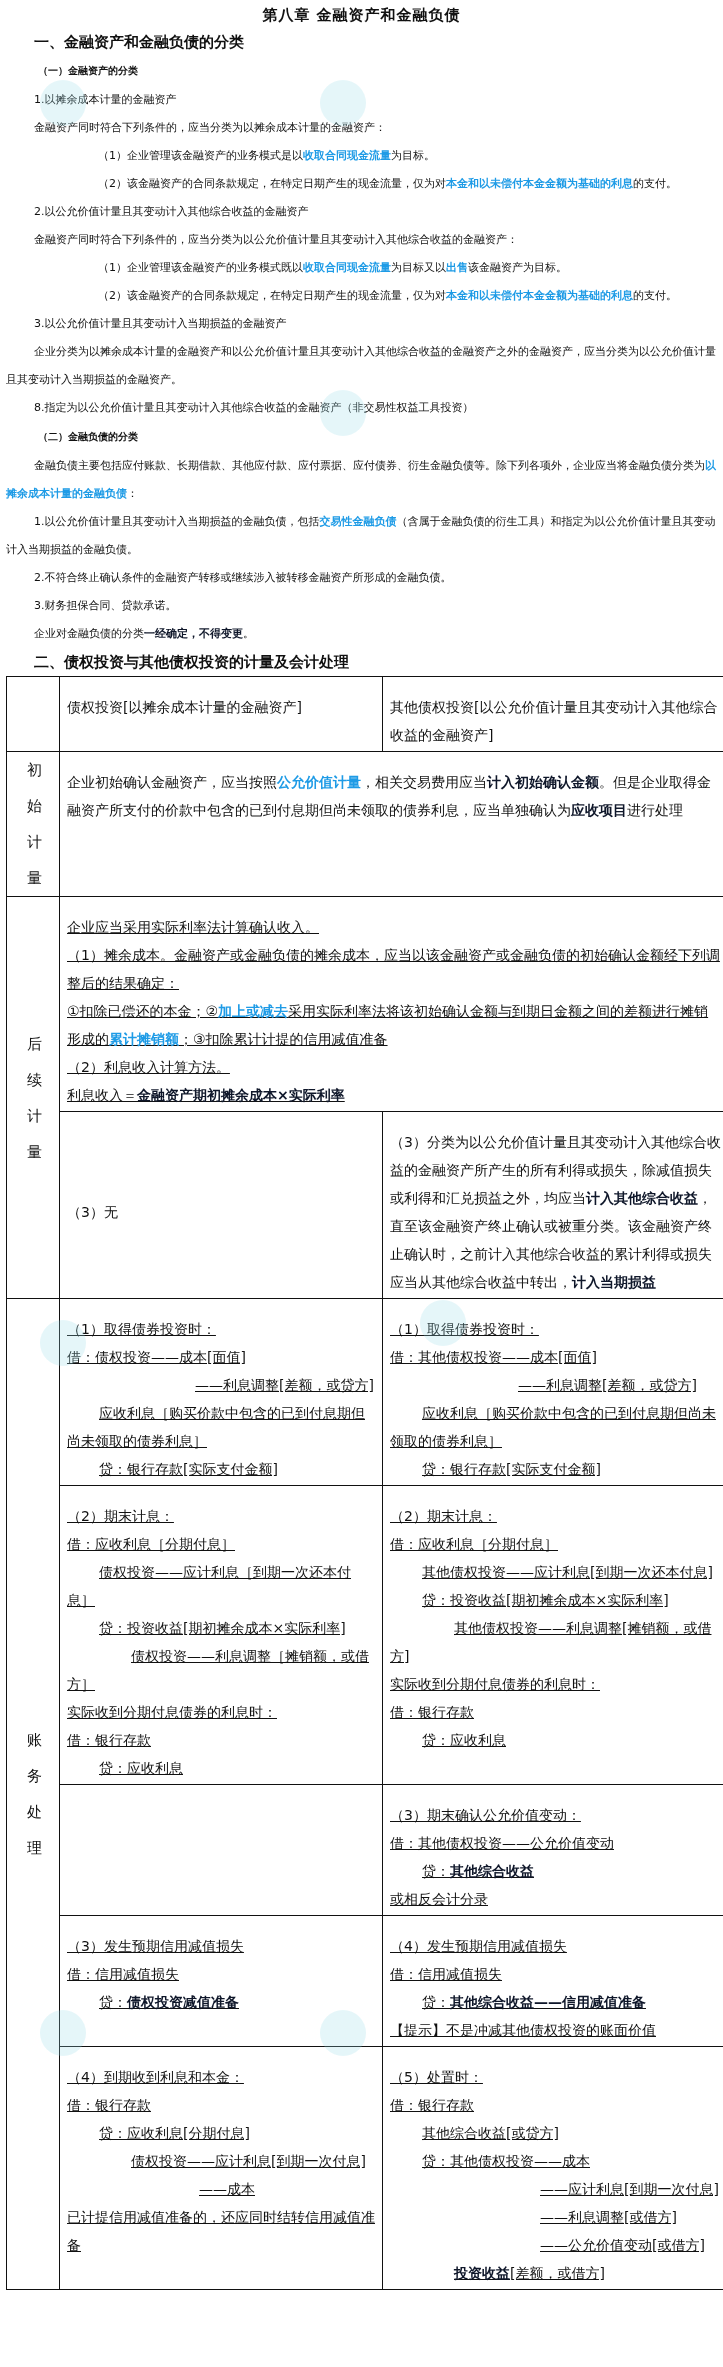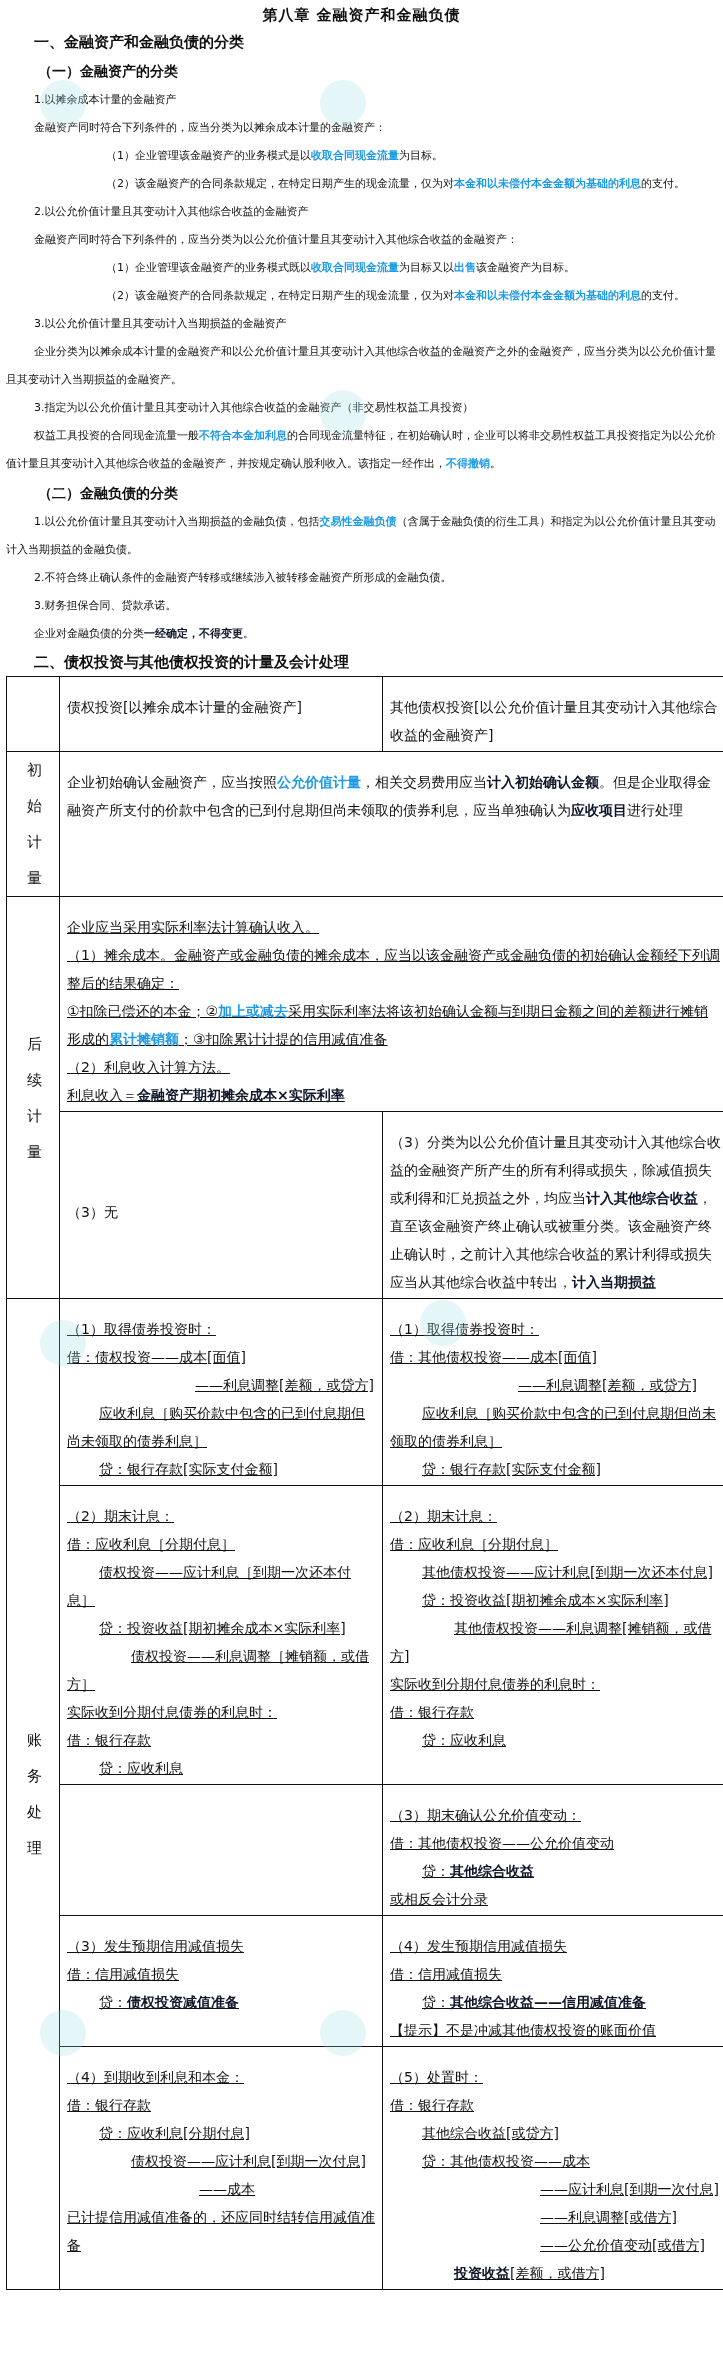--- a/index.html
+++ b/index.html
@@ -16,41 +16,41 @@
   .watermark {
     position: absolute; pointer-events: none;
     width: 46px; height: 46px; border-radius: 50%;
     background: rgba(150, 220, 230, 0.25);
   }
   .chapter-title {
     text-align: center; font-weight: bold; font-size: 15px;
     padding-top: 6px; height: 28px; letter-spacing: 1px;
   }
   .h1 { font-weight: bold; font-size: 15px; padding-left: 34px; height: 28px; line-height: 28px; }
-  .h2 { font-weight: bold; font-size: 14px; padding-left: 38px; height: 30px; line-height: 30px; }
+  .h2 { font-weight: bold; font-size: 10px; padding-left: 38px; height: 30px; line-height: 30px; }
   .p { line-height: 28px; font-size: 11px; padding-left: 6px; padding-right: 4px; }
   .p.ind { text-indent: 28px; }
   .p.ind2 { text-indent: 34px; }
   .blue { color: #1E9BE6; font-weight: bold; }
   .red { color: #0f172a; font-weight: bold; }
   table.main {
     border-collapse: collapse; margin-left: 6px; width: 722px;
     font-size: 14px;
     table-layout: fixed;
   }
   table.main td {
     border: 1.5px solid #111; vertical-align: top;
     padding: 16px 6px 2px 7px; line-height: 28px;
   }
   table.main td.rowhead {
     width: 53px; text-align: center; vertical-align: middle;
     padding: 0 20px; line-height: 36px; font-size: 15px;
   }
   .ind1 { padding-left: 32px; }
-  .ind2 { padding-left: 64px; margin-left: 8px; }
+  .ind2 { padding-left: 64px; }
   .ind4 { padding-left: 128px; }
   .line { display: block; text-decoration: underline; }
 </style>
 </head>
 <body>
 
 <div class="page">
 
   <div class="watermark" style="left:40px;top:80px"></div>
   <div class="watermark" style="left:320px;top:80px"></div>
@@ -73,24 +73,24 @@
   <div class="p ind2"><span>（2）该金融资产的合同条款规定，在特定日期产生的现金流量，仅为对</span><span class="blue">本金和以未偿付本金金额为基础的利息</span><span>的支付。</span></div>
 
   <div class="p ind">2.以公允价值计量且其变动计入其他综合收益的金融资产</div>
   <div class="p ind">金融资产同时符合下列条件的，应当分类为以公允价值计量且其变动计入其他综合收益的金融资产：</div>
   <div class="p ind2"><span>（1）企业管理该金融资产的业务模式既以</span><span class="blue">收取合同现金流量</span><span>为目标又以</span><span class="blue">出售</span><span>该金融资产为目标。</span></div>
   <div class="p ind2"><span>（2）该金融资产的合同条款规定，在特定日期产生的现金流量，仅为对</span><span class="blue">本金和以未偿付本金金额为基础的利息</span><span>的支付。</span></div>
 
   <div class="p ind">3.以公允价值计量且其变动计入当期损益的金融资产</div>
   <div class="p ind">企业分类为以摊余成本计量的金融资产和以公允价值计量且其变动计入其他综合收益的金融资产之外的金融资产，应当分类为以公允价值计量且其变动计入当期损益的金融资产。</div>
 
-  <div class="p ind">3.指定为以公允价值计量且其变动计入其他综合收益的金融资产（非交易性权益工具投资）</div>
-  <div class="p ind"><span>权益工具投资的合同现金流量一般</span><span class="blue">不符合本金加利息</span><span>的合同现金流量特征，在初始确认时，企业可以将非交易性权益工具投资指定为以公允价值计量且其变动计入其他综合收益的金融资产，并按规定确认股利收入。该指定一经作出，</span><span class="blue">不得撤销</span><span>。</span></div>
+  <div class="p ind">8.指定为以公允价值计量且其变动计入其他综合收益的金融资产（非交易性权益工具投资）</div>
 
   <div class="h2">（二）金融负债的分类</div>
+  <div class="p ind"><span>金融负债主要包括应付账款、长期借款、其他应付款、应付票据、应付债券、衍生金融负债等。除下列各项外，企业应当将金融负债分类为</span><span class="blue">以摊余成本计量的金融负债</span><span>：</span></div>
   <div class="p ind"><span>1.以公允价值计量且其变动计入当期损益的金融负债，包括</span><span class="blue">交易性金融负债</span><span>（含属于金融负债的衍生工具）和指定为以公允价值计量且其变动计入当期损益的金融负债。</span></div>
   <div class="p ind">2.不符合终止确认条件的金融资产转移或继续涉入被转移金融资产所形成的金融负债。</div>
   <div class="p ind">3.财务担保合同、贷款承诺。</div>
   <div class="p ind"><span>企业对金融负债的分类</span><span class="red">一经确定，不得变更</span><span>。</span></div>
 
   <div class="h1">二、债权投资与其他债权投资的计量及会计处理</div>
 
   <table class="main">
     <colgroup>
       <col style="width:53px">

